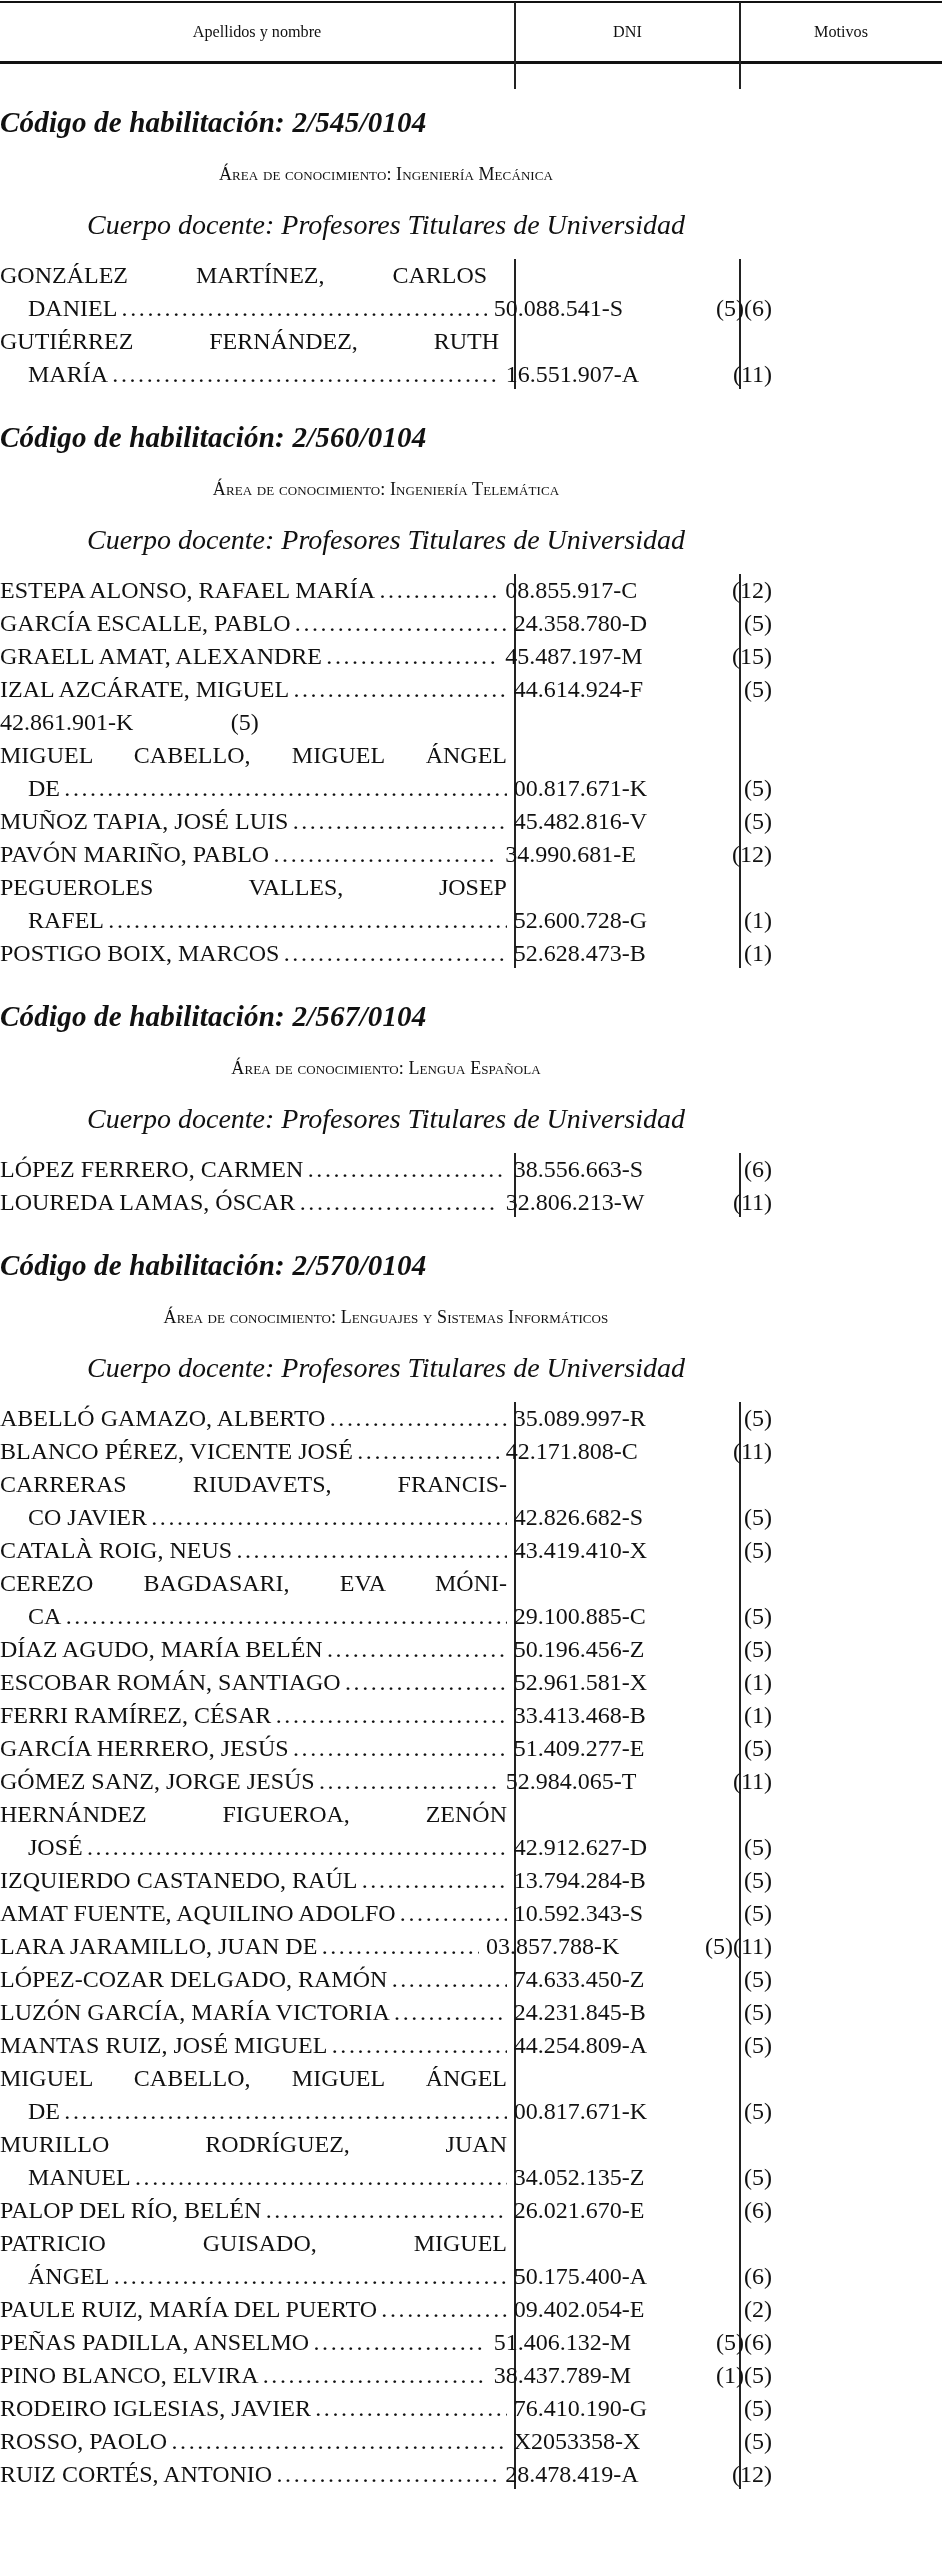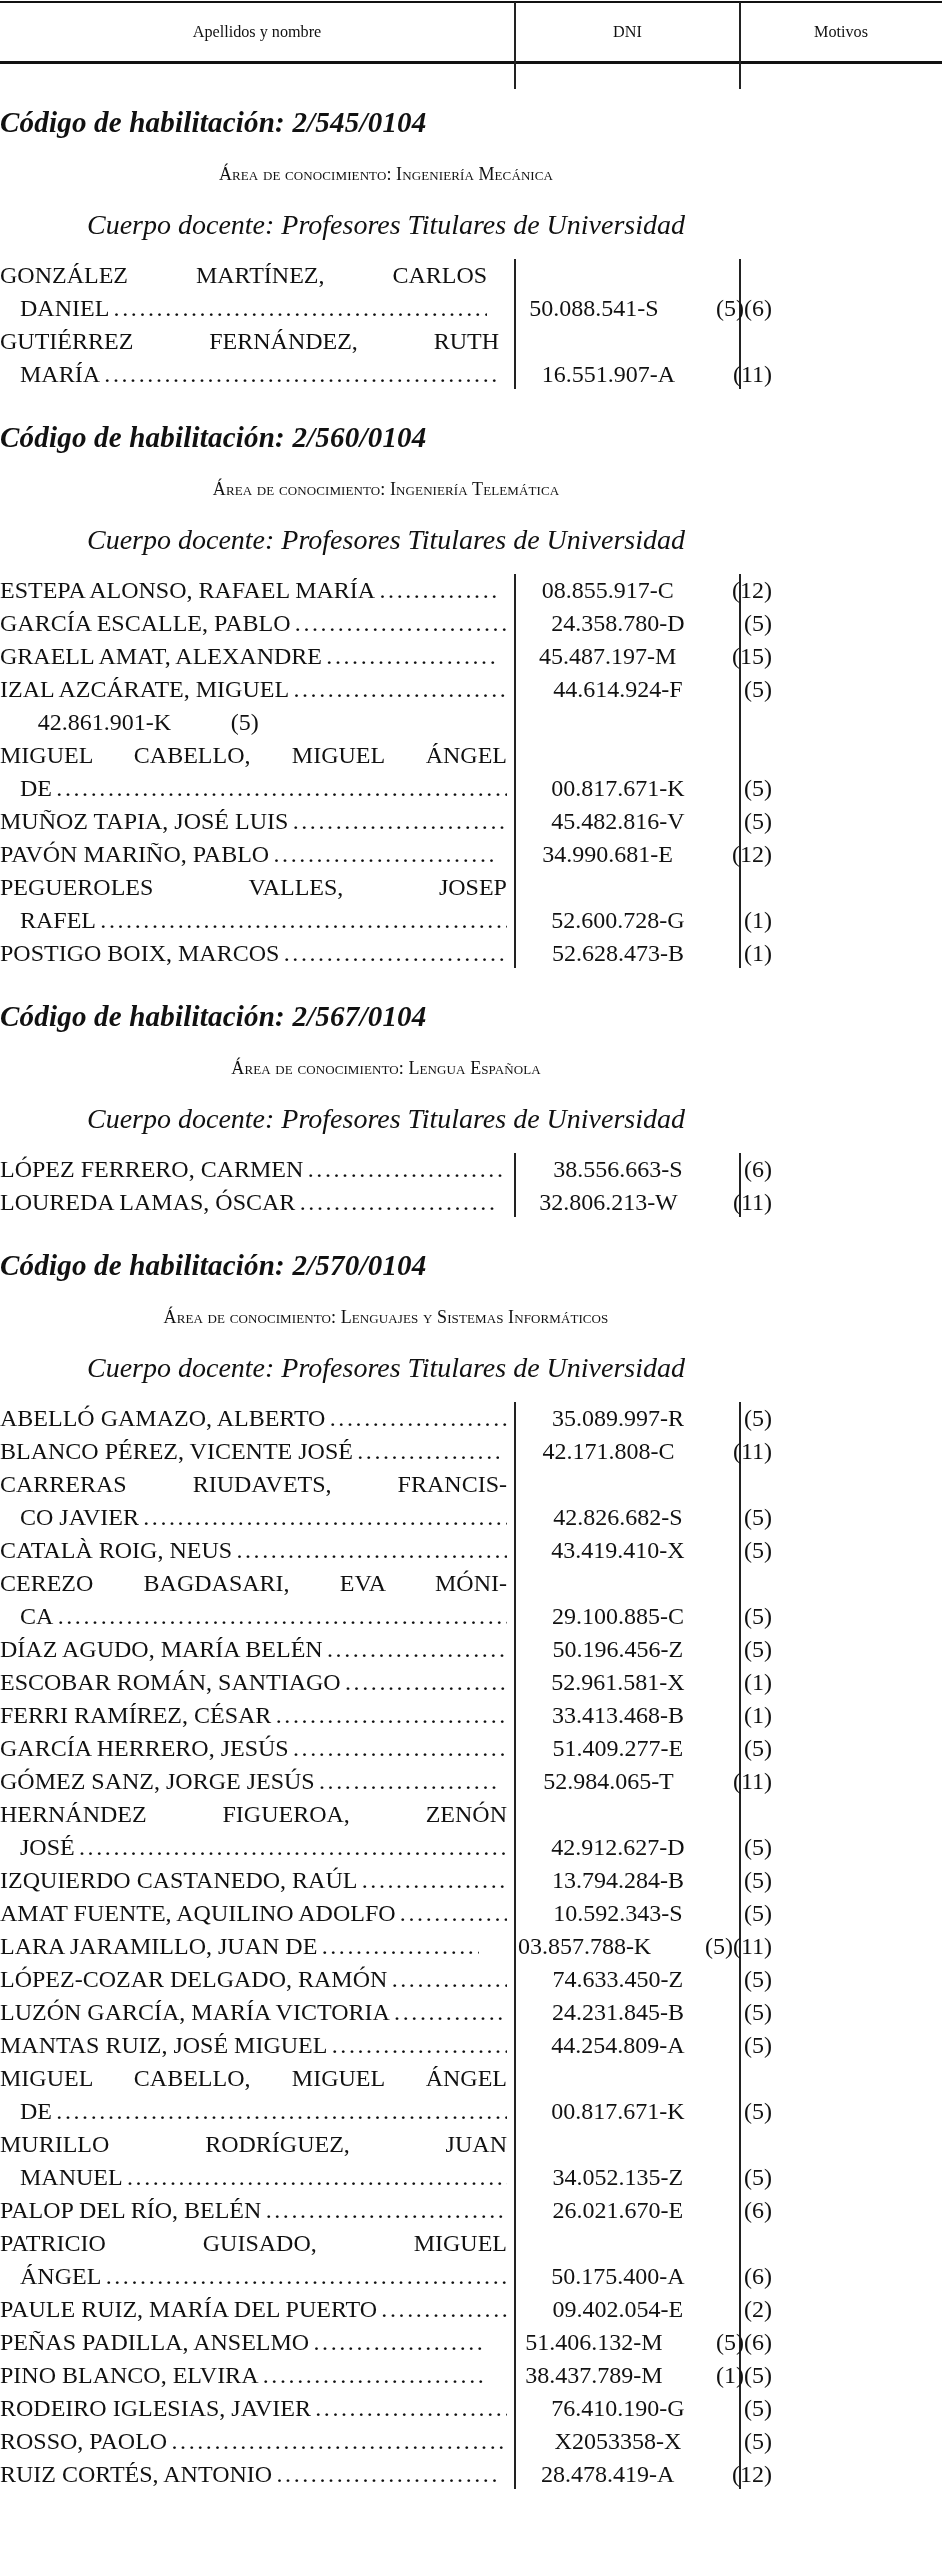--- a/index.html
+++ b/index.html
@@ -82,28 +82,28 @@
   .row .name .line {
     display: block;
     white-space: nowrap;
     overflow: hidden;
     height: 33px;
   }
   .row .name .line.justify {
     text-align: justify;
     text-align-last: justify;
   }
-  .row .name .line.cont { padding-left: 20px; }
+  .row .name .line.cont { padding-left: 28px; }
   .row .name .leader::after {
     content: " . . . . . . . . . . . . . . . . . . . . . . . . . . . . . . . . . . . . . . . . . . . . . . . . . . . . . . . . . . . . . . . .";
     letter-spacing: -1.7px;
   }
   .row .dni {
     width: 209px;
-    text-align: center;
+    text-align: left;
     padding-right: 13.4px;
     white-space: nowrap;
     height: 33px;
   }
   .row .mot {
     padding-left: 8.4px;
     white-space: nowrap;
     height: 33px;
   }
 </style>

